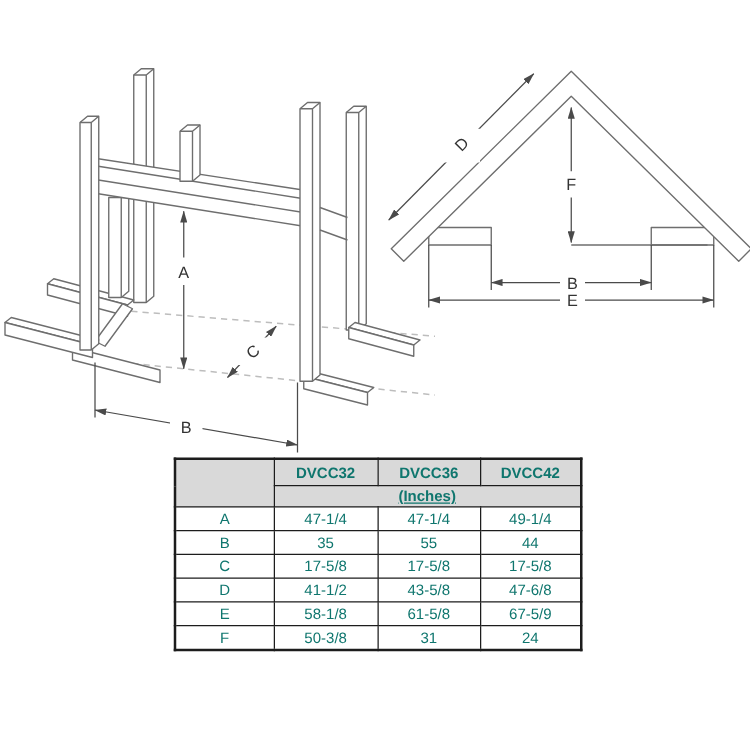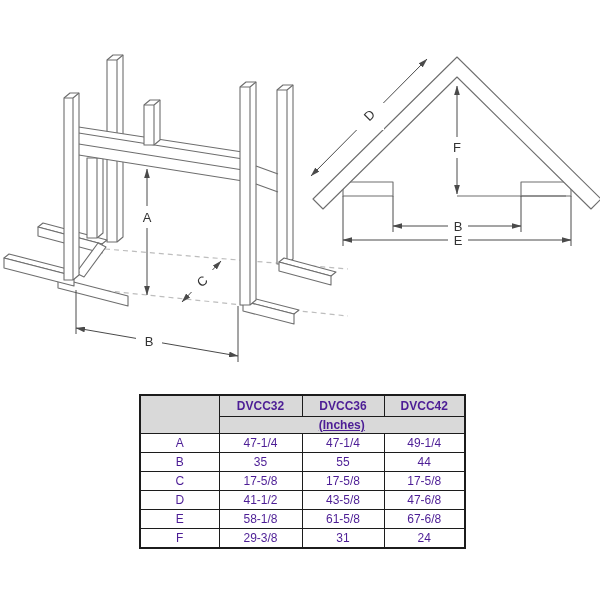--- a/index.html
+++ b/index.html
@@ -6,22 +6,22 @@
   .canvas{position:relative;width:600px;height:600px;background:#fff;overflow:hidden;
           font-family:"Liberation Sans",sans-serif;}
   svg{position:absolute;}
   .st{fill:#fff;stroke:#6e6e6e;stroke-width:1.1;stroke-linejoin:round;}
   .ln{fill:none;stroke:#6e6e6e;stroke-width:1.1;stroke-linejoin:round;}
   .dash{fill:none;stroke:#bdbdbd;stroke-width:1.2;stroke-dasharray:5 4;}
   .dim{fill:none;stroke:#4a4a4a;stroke-width:1;}
   .ext{fill:none;stroke:#4a4a4a;stroke-width:1;}
   .patch{fill:#fff;stroke:none;}
   .lbl{font-family:"Liberation Sans",sans-serif;font-size:13px;fill:#333;text-anchor:middle;}
-  table.dims{position:absolute;left:139px;top:394px;border-collapse:collapse;table-layout:fixed;
-             font-family:"Liberation Sans",sans-serif;font-size:12px;color:#4c1d95;
+  table.dims{position:absolute;left:139px;top:366px;border-collapse:collapse;table-layout:fixed;
+             font-family:"Liberation Sans",sans-serif;font-size:12px;color:#0f766e;
              border:2px solid #1c1c1c;}
   table.dims th,table.dims td{border:1.5px solid #1c1c1c;text-align:center;vertical-align:middle;
              padding:0;}
   table.dims th{background:#d9d9d9;font-weight:bold;height:20px;}
   table.dims td{background:#fff;height:18px;}
   table.dims .units{height:16px;text-decoration:underline;}
 </style>
 </head>
 <body>
 
@@ -192,24 +192,24 @@
     <tr>
       <td>D</td>
       <td>41-1/2</td>
       <td>43-5/8</td>
       <td>47-6/8</td>
     </tr>
     <tr>
       <td>E</td>
       <td>58-1/8</td>
       <td>61-5/8</td>
-      <td>67-6/8</td>
+      <td>67-5/9</td>
     </tr>
     <tr>
       <td>F</td>
-      <td>29-3/8</td>
+      <td>50-3/8</td>
       <td>31</td>
       <td>24</td>
     </tr>
   </tbody>
     </table>
 
 </div>
 
 </body></html>

